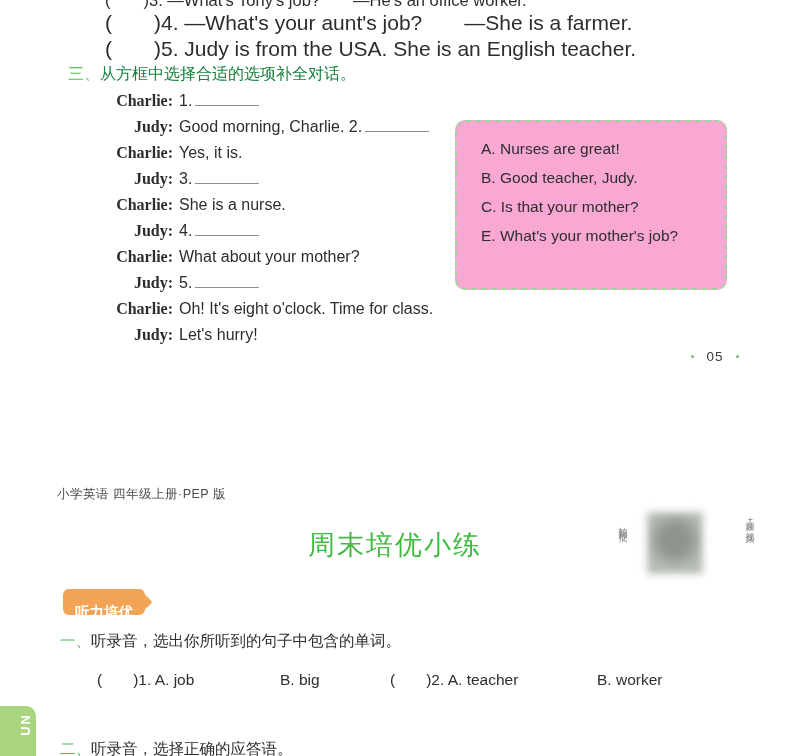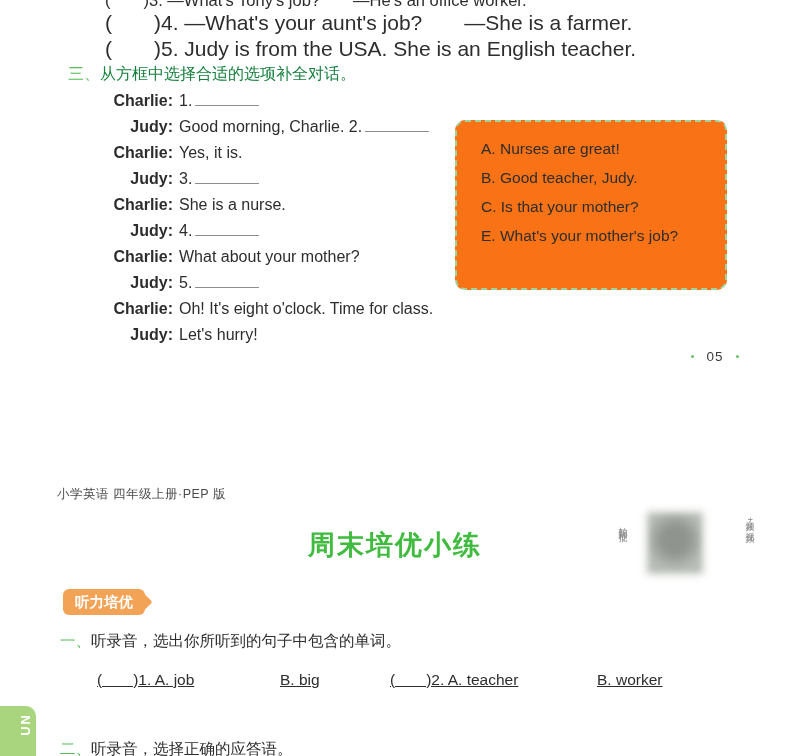--- a/index.html
+++ b/index.html
@@ -15,67 +15,67 @@
   .clipped-top { left:105px; top:-11px; font-size:16.5px; line-height:22px; white-space:nowrap; }
   #tf-items { left:105px; top:10px; }
   #tf-items .tf-line { font-size:21px; line-height:26px; white-space:nowrap; }
 
   .sec-head { left:68px; top:62px; font-size:16px; line-height:24px; white-space:nowrap; }
   .sec-head .marker, .marker { color:#56bd56; }
   .sec-head .sec-title { color:#15803d; }
 
   #dialogue { left:105px; top:88px; }
   .dline { font-size:16px; line-height:26px; white-space:nowrap; }
-  .speaker { display:inline-block; width:68px; text-align:right; font-weight:bold; }
+  .speaker { display:inline-block; width:68px; text-align:right; font-weight:bold;font-family:Liberation Serif, serif; }
   .dtext { margin-left:6px; }
   .blank { display:inline-block; width:64px; height:13px; border-bottom:1.5px solid #8d8d8d; margin-left:3px; }
 
   .options-box {
     left:455px; top:120px; width:272px; height:170px;
     border:2px dashed #9fd39b; border-radius:10px;
-    padding:12px 0 0 24px; background:#f97316;
+    padding:12px 0 0 24px; background:#f9a8d4;
   }
   .options-box ul { list-style:none; }
   .options-box li { font-size:15.5px; line-height:29px; white-space:nowrap; }
 
   .page-num { left:660px; top:349px; width:110px; text-align:center; font-size:13.5px; color:#3a3a3a; letter-spacing:1px; }
   .page-num .dot { display:inline-block; width:3px; height:3px; background:#6fbf6f; border-radius:50%; vertical-align:middle; margin:0 12px 2px 12px; }
 
   
   .meta-line { left:57px; top:486px; font-size:12.5px; color:#4a4a4a; letter-spacing:0.5px; }
-  .page2-title { left:0; top:527px; width:790px; text-align:center; font-size:27px; font-weight:bold; color:#3fbb3f; letter-spacing:2px; }
+  .page2-title { left:0; top:527px; width:790px; text-align:center; font-size:27px; font-weight:normal; color:#3fbb3f; letter-spacing:2px; }
 
   .qr-block { left:630px; top:508px; width:100px; height:72px; }
   .qr-vlabel {
     position:absolute; writing-mode:vertical-rl; font-size:9px; color:#8a8a8a; letter-spacing:2px;
   }
   .qr-vlabel.left  { left:-14px; top:12px; }
   .qr-vlabel.right { right:-26px; top:5px; }
   .qr-img {
     position:absolute; left:18px; top:5px; width:54px; height:60px;
     background:radial-gradient(circle at 50% 45%, #8f948f 0 30%, #b7bcb7 70%);
     filter:blur(3px); border-radius:3px;
     box-shadow:0 0 0 5px #f1f3ef;
   }
 
   .badge {
-    left:63px; top:589px; height:26px; padding:0 12px;
+    left:63px; top:589px; height:26px; padding:10px 12px;
     background:#f3a356; border-radius:6px;
     color:#ffffff; font-weight:bold; font-size:14.5px; line-height:26px;
     white-space:nowrap;
   }
   .badge::after {
     content:""; position:absolute; right:-5px; top:7px; width:12px; height:12px;
     background:#f3a356; transform:rotate(45deg); border-radius:2px;
   }
 
   .sec1-head { left:60px; top:629px; font-size:15.5px; line-height:24px; white-space:nowrap; }
 
   #listen-grid { left:97px; top:661px; width:680px; }
-  .grow { display:grid; grid-template-columns:183px 110px 207px auto; height:38px; align-items:center;text-decoration:underline; }
+  .grow { display:grid; grid-template-columns:183px 110px 207px auto; height:38px; align-items:center; }
   .gcell { font-size:15.5px; white-space:nowrap; }
 
   .sec2-head { left:60px; top:737px; font-size:15.5px; line-height:24px; white-space:nowrap; }
 
   .unit-tab {
     left:0; top:706px; width:36px; height:56px;
     background:#a8d57e; border-radius:0 10px 0 0;
   }
   .unit-tab span {
     position:absolute; right:3px; top:7px;

